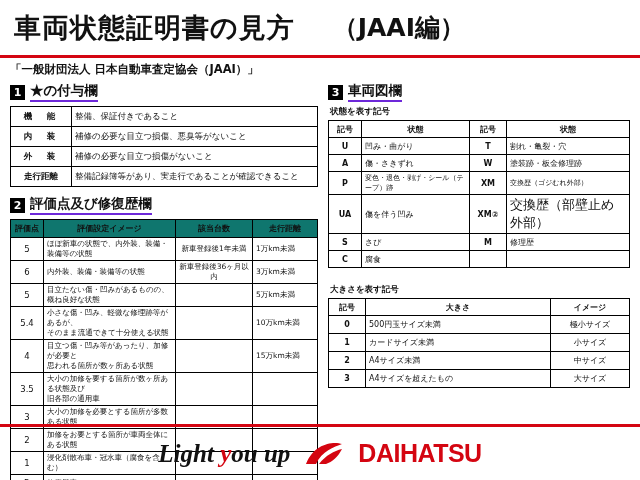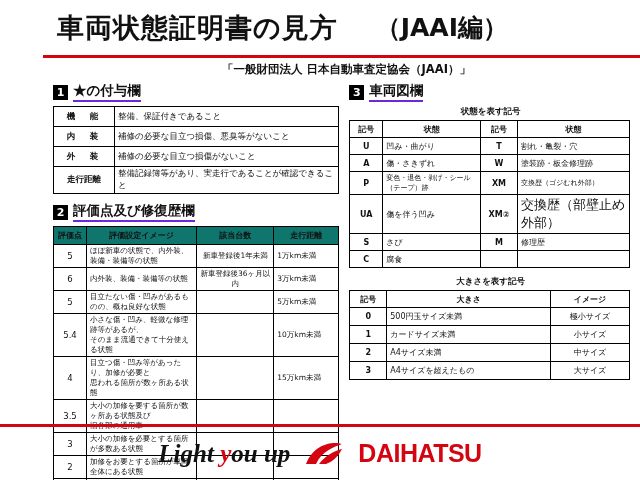--- a/index.html
+++ b/index.html
@@ -3,21 +3,21 @@
 <meta charset="utf-8">
 <style>
   html,body{margin:0;padding:0;}
   body{
     width:640px;height:480px;
     background:#ffffff;
     font-family:"Liberation Sans", sans-serif;
     color:#111;
     overflow:hidden;
   }
-  .page{position:relative;width:640px;height:480px;box-sizing:border-box;padding-left:43px;}
+  .page{position:relative;width:640px;height:480px;box-sizing:border-box;}
 
   
   .header{
     position:relative;
     height:58px;
     border-bottom:3px solid #d40511;
     display:flex;align-items:center;
     padding:0 14px;
     box-sizing:border-box;
   }
@@ -26,21 +26,20 @@
     font-family:"DejaVu Sans", sans-serif;
   }
   .header .title2{
     font-size:25px;font-weight:bold;margin-left:38px;
     font-family:"DejaVu Sans", sans-serif;
   }
   .subtitle{
     font-size:11.5px;font-weight:bold;
     padding:4px 0 2px 10px;
     font-family:"DejaVu Sans", sans-serif;
-    text-align:center;
   }
 
   
   .body{
     display:flex;
     padding:0 10px;
     box-sizing:border-box;
     gap:10px;
   }
   .col-left{width:308px;}
@@ -75,21 +74,21 @@
 
   
   .t-eval th{font-size:8px;text-align:center;background:#0f766e;font-weight:bold;height:15px;}
   .t-eval td{height:14px;}
   .t-eval td.score{width:26px;text-align:center;}
   .t-eval td.img{font-size:7.5px;}
   .t-eval td.cnt{width:70px;text-align:center;font-size:7.5px;}
   .t-eval td.km{width:58px;text-align:left;font-size:7.5px;}
 
   
-  .mini-label{font-size:8.5px;font-weight:bold;margin:2px 0 2px 2px;font-family:"DejaVu Sans", sans-serif;text-align:center;}
+  .mini-label{font-size:8.5px;font-weight:bold;margin:2px 0 2px 2px;font-family:"DejaVu Sans", sans-serif;}
   .t-sym th{font-size:8px;text-align:center;height:14px;}
   .t-sym td{height:14px;font-size:8px;}
   .t-sym td.sym{width:26px;text-align:center;font-weight:bold;}
   .t-sym td.desc{}
   .t-size th{font-size:8px;text-align:center;height:14px;}
   .t-size td{height:15px;font-size:8px;}
   .t-size td.sym{width:30px;text-align:center;font-weight:bold;}
   .t-size td.img{width:72px;text-align:center;}
 
   
@@ -281,21 +280,21 @@
           </tr>
           <tr>
             <td class="sym">C</td>
             <td class="desc">腐食</td>
             <td class="sym"></td>
             <td class="desc"></td>
           </tr>
         </tbody>
       </table>
 
-      <div class="mini-label" style="margin-top:8px">大きさを表す記号</div>
+      <div class="mini-label" style="margin-top:16px">大きさを表す記号</div>
 
       <table class="t-size">
         <thead>
           <tr>
             <th style="width:30px">記号</th>
             <th>大きさ</th>
             <th style="width:72px">イメージ</th>
           </tr>
         </thead>
         <tbody>

